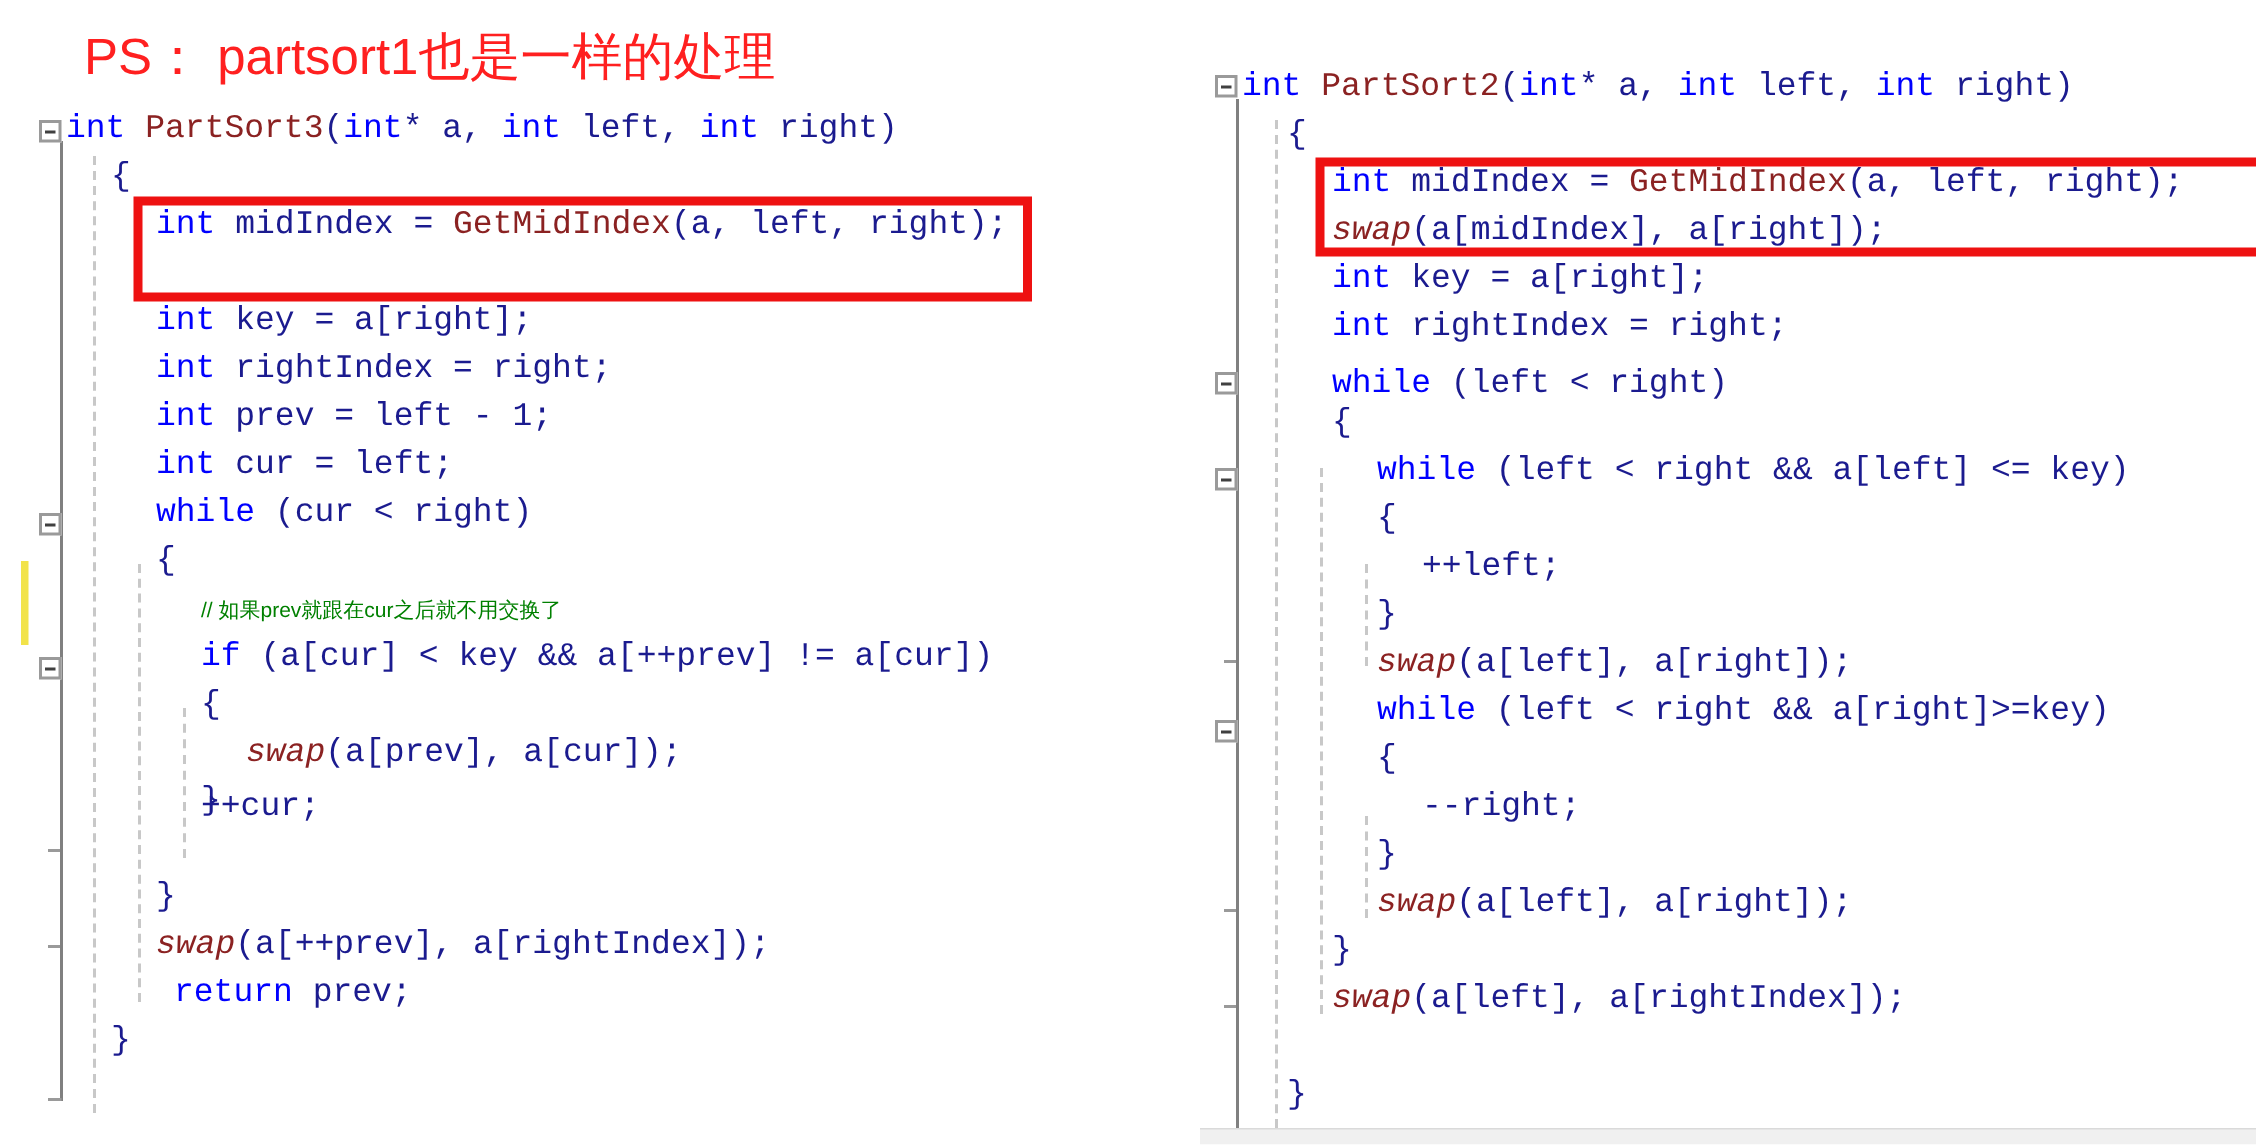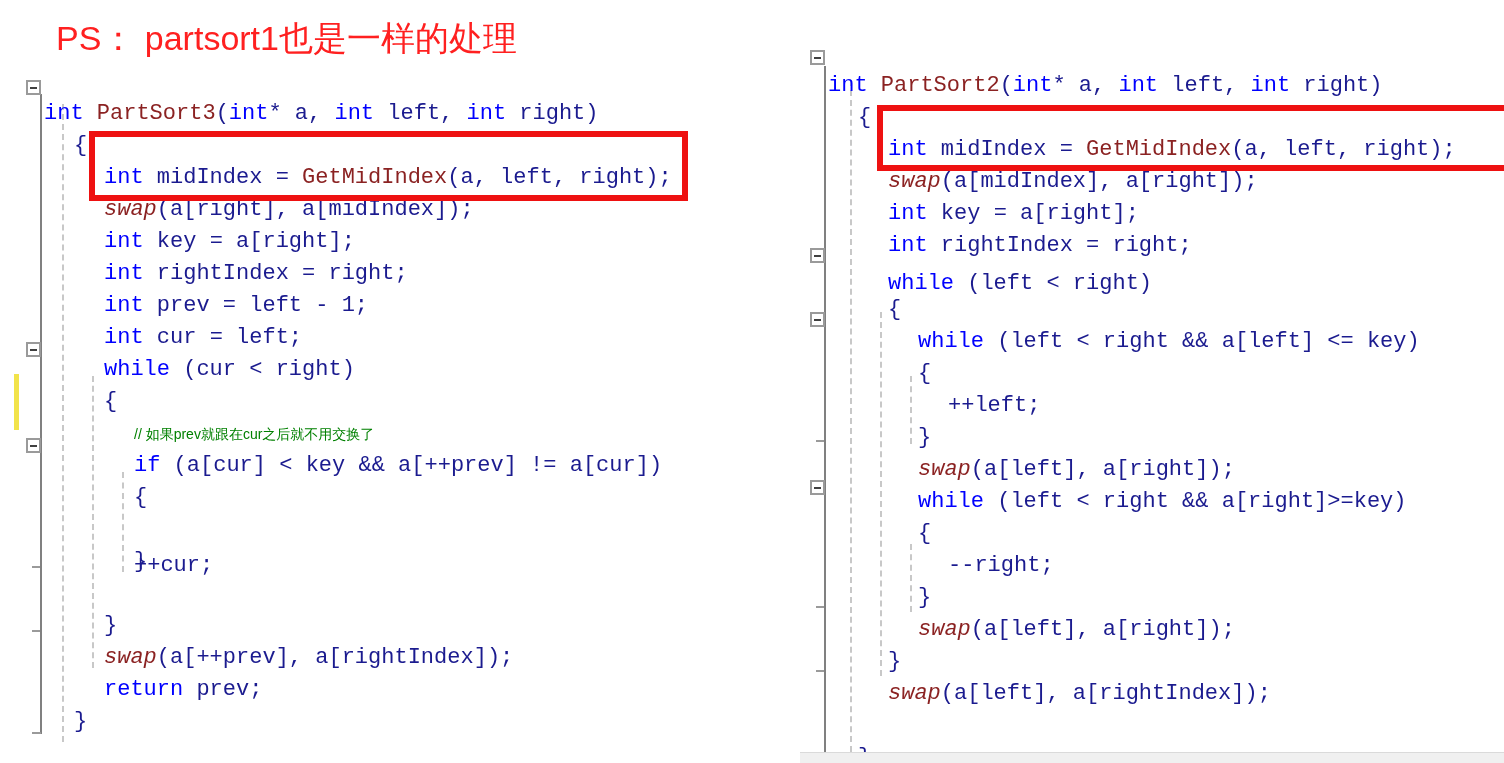--- a/index.html
+++ b/index.html
@@ -64,21 +64,20 @@
 
   .line {
     position: absolute;
     left: 0;
     height: 32px;
     line-height: 32px;
     white-space: pre;
     font-family: "Liberation Mono", "DejaVu Sans Mono", monospace;
     font-size: 22px;
     color: #1b1b8f;
-    margin-top: 28px;
   }
 
   
   .kw   { color: #0000ff; }
   .fn   { color: #8b2222; }
   .sw   { color: #8b2222; font-style: italic; }
   .id   { color: #1b1b8f; }
   .pn   { color: #1b1b8f; }
 
   .cmzh {
@@ -169,35 +168,35 @@
     <div class="change-bar" style="left:14px; top:304px; height:56px;"></div>
 
     <div class="indent-guide" style="left:62px; top:34px;  height:638px;"></div>
     <div class="indent-guide" style="left:92px; top:306px; height:292px;"></div>
     <div class="indent-guide" style="left:122px; top:402px; height:100px;"></div>
 
     <div class="code" id="code-left">
         <div class="line" style="top: 0px; left: 44px;"><span class="kw">int</span><span class="id"> </span><span class="fn">PartSort3</span><span class="pn">(</span><span class="kw">int</span><span class="pn">* </span><span class="id">a</span><span class="pn">, </span><span class="kw">int</span><span class="id"> left</span><span class="pn">, </span><span class="kw">int</span><span class="id"> right</span><span class="pn">)</span></div>
         <div class="line" style="top: 32px; left: 74px;"><span class="pn">{</span></div>
         <div class="line" style="top: 64px; left: 104px;"><span class="kw">int</span><span class="id"> midIndex </span><span class="pn">= </span><span class="fn">GetMidIndex</span><span class="pn">(</span><span class="id">a</span><span class="pn">, </span><span class="id">left</span><span class="pn">, </span><span class="id">right</span><span class="pn">);</span></div>
-        <div class="line" style="top: 96px; left: 104px;"><span class="sw">swap</span><span class="pn">(</span><span class="id">a</span><span class="pn">[</span><span class="id">right</span><span class="pn">], </span><span class="id">a</span><span class="pn">[</span><span class="id">midIndex</span><span class="pn">]);</span></div>
         <div class="line" style="top: 128px; left: 104px;"><span class="kw">int</span><span class="id"> key </span><span class="pn">= </span><span class="id">a</span><span class="pn">[</span><span class="id">right</span><span class="pn">];</span></div>
         <div class="line" style="top: 160px; left: 104px;"><span class="kw">int</span><span class="id"> rightIndex </span><span class="pn">= </span><span class="id">right</span><span class="pn">;</span></div>
         <div class="line" style="top: 192px; left: 104px;"><span class="kw">int</span><span class="id"> prev </span><span class="pn">= </span><span class="id">left</span><span class="pn"> - </span><span class="id">1</span><span class="pn">;</span></div>
         <div class="line" style="top: 256px; left: 104px;"><span class="kw">while</span><span class="pn"> (</span><span class="id">cur</span><span class="pn"> &lt; </span><span class="id">right</span><span class="pn">)</span></div>
         <div class="line" style="top: 224px; left: 104px;"><span class="kw">int</span><span class="id"> cur </span><span class="pn">= </span><span class="id">left</span><span class="pn">;</span></div>
         <div class="line" style="top: 288px; left: 104px;"><span class="pn">{</span></div>
         <div class="line" style="top: 320px; left: 134px;"><span class="cmzh">// 如果prev就跟在cur之后就不用交换了</span></div>
         <div class="line" style="top: 352px; left: 134px;"><span class="kw">if</span><span class="pn"> (</span><span class="id">a</span><span class="pn">[</span><span class="id">cur</span><span class="pn">] &lt; </span><span class="id">key</span><span class="pn"> &amp;&amp; </span><span class="id">a</span><span class="pn">[++</span><span class="id">prev</span><span class="pn">] != </span><span class="id">a</span><span class="pn">[</span><span class="id">cur</span><span class="pn">])</span></div>
         <div class="line" style="top: 384px; left: 134px;"><span class="pn">{</span></div>
+        <div class="line" style="top: 416px; left: 164px;"><span class="sw">swap</span><span class="pn">(</span><span class="id">a</span><span class="pn">[</span><span class="id">prev</span><span class="pn">], </span><span class="id">a</span><span class="pn">[</span><span class="id">cur</span><span class="pn">]);</span></div>
         <div class="line" style="top: 448px; left: 134px;"><span class="pn">}</span></div>
         <div class="line" style="top: 452px; left: 134px;"><span class="pn">++</span><span class="id">cur</span><span class="pn">;</span></div>
         <div class="line" style="top: 512px; left: 104px;"><span class="pn">}</span></div>
         <div class="line" style="top: 544px; left: 104px;"><span class="sw">swap</span><span class="pn">(</span><span class="id">a</span><span class="pn">[++</span><span class="id">prev</span><span class="pn">], </span><span class="id">a</span><span class="pn">[</span><span class="id">rightIndex</span><span class="pn">]);</span></div>
-        <div class="line" style="top: 576px; left: 104px;"><span class="kw">return</span><span class="id"> prev</span><span class="pn">;</span></div>
+        <div class="line" style="top: 576px; left: 116px;"><span class="kw">return</span><span class="id"> prev</span><span class="pn">;</span></div>
         <div class="line" style="top: 608px; left: 74px;"><span class="pn">}</span></div>
       </div>
 
     <div class="redbox" style="left:89px; top:61px; width:599px; height:70px;"></div>
   </div>
 
   <div class="panel" id="panel-right">
 
     <div class="fold-rail" style="left:24px; top:26px; height:692px;"></div>
 

